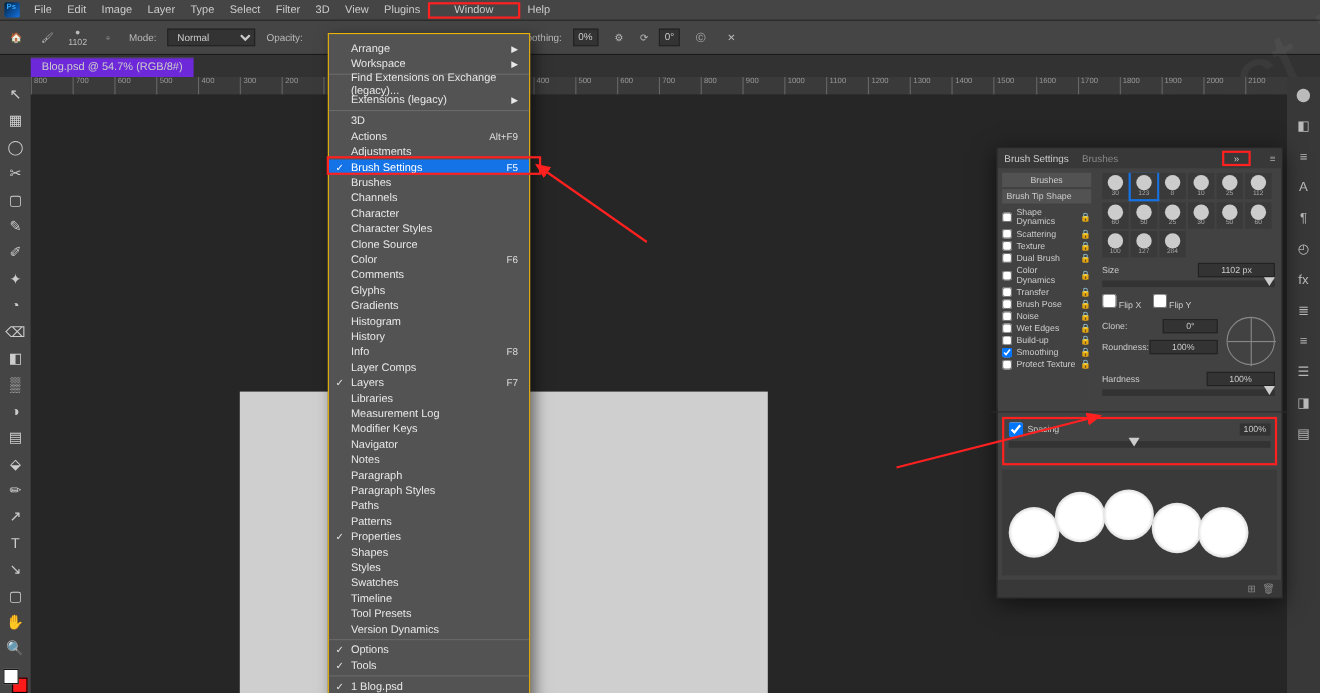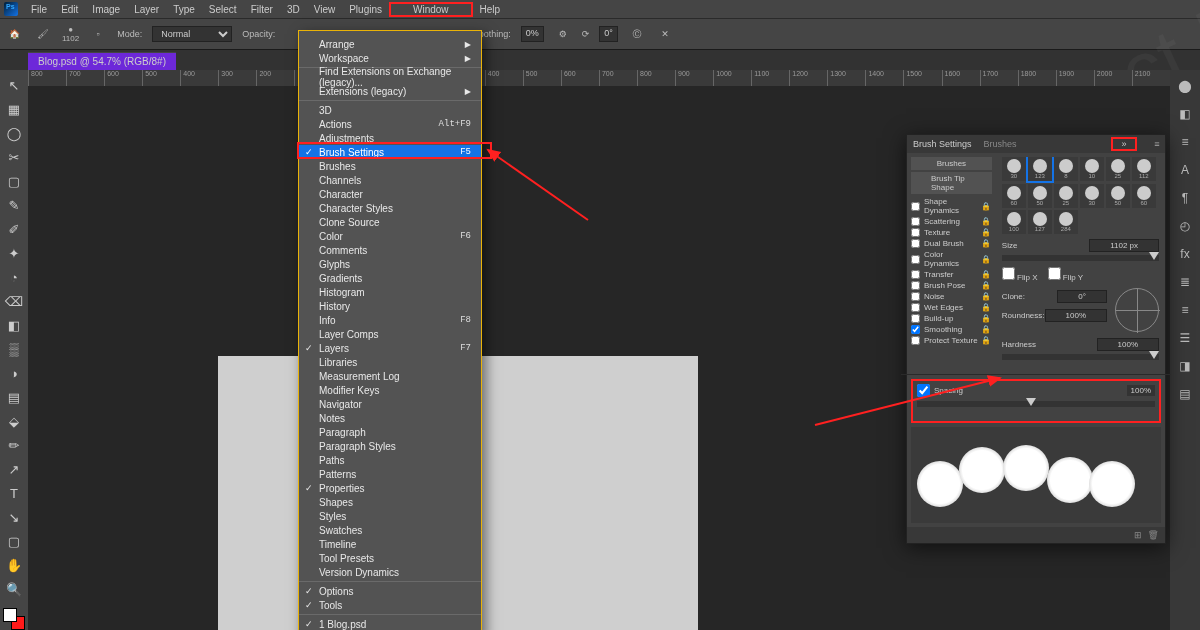--- a/index.html
+++ b/index.html
@@ -34,38 +34,38 @@
   
   .canvaswrap{position:absolute;left:28px;right:30px;top:86px;bottom:0;background:#262626;}
   .artboard{position:absolute;left:190px;top:270px;width:480px;height:340px;background:#cfcfcf;}
   
   .dropdown{position:absolute;top:30px;left:298px;width:184px;background:#535353;border:1px solid #eab308;box-shadow:4px 4px 12px rgba(0,0,0,0.5);padding:4px 0;font-size:10px;color:#e8e8e8;z-index:100;}
   .dropdown .grp{border-bottom:1px solid #6a6a6a;padding:2px 0;}
   .dropdown .grp:last-child{border-bottom:none;}
   .dropdown .di{display:flex;align-items:center;padding:1px 10px 1px 20px;position:relative;height:14px;cursor:default;}
   .dropdown .di .chk{position:absolute;left:6px;font-size:9px;}
   .dropdown .di .arr{margin-left:auto;font-size:8px;}
-  .dropdown .di .key{margin-left:auto;font-size:9px;color:#ddd;font-family:Liberation Mono, monospace;}
+  .dropdown .di .key{margin-left:auto;font-size:9px;color:#ddd;}
   .dropdown .di.hl{background:#1473e6;color:#fff;}
   .dropdown .di.hl .key{color:#fff;}
   .redbox{border:2px solid #ff2020;}
   .hlwrap{position:absolute;left:297px;top:142px;width:195px;height:17px;border:2px solid #ff2020;z-index:101;pointer-events:none;}
   
   svg.anno{position:absolute;pointer-events:none;z-index:150;}
   
   .panel{position:absolute;right:34px;top:134px;width:260px;background:#424242;border:1px solid #222;box-shadow:0 4px 20px rgba(0,0,0,0.6);font-size:9px;color:#ccc;}
   .panel .tabs{display:flex;height:18px;align-items:center;background:#383838;padding-left:6px;gap:12px;}
   .panel .tabs .t{color:#ccc;font-size:9px;}
   .panel .tabs .t.dim{color:#888;}
   .panel .tabs .collapse{margin-left:auto;width:26px;height:14px;display:flex;align-items:center;justify-content:center;}
   .panel .tabs .menu{width:16px;text-align:center;color:#aaa;}
   .panel .body{display:flex;}
   .panel .col1{width:94px;background:#424242;padding:2px 0;}
   .panel .brusheshdr{background:#525252;text-align:center;padding:2px 0;margin:2px 4px;font-size:8px;}
-  .panel .tipshape{background:#525252;padding:2px 20px;margin:2px 4px;font-size:8px;}
+  .panel .tipshape{background:#525252;padding:2px 4px;margin:2px 4px;font-size:8px;}
   .panel .optrow{display:flex;align-items:center;padding:1px 4px;gap:4px;font-size:8px;}
   .panel .optrow input[type=checkbox]{width:9px;height:9px;}
   .panel .optrow .lk{margin-left:auto;color:#888;font-size:8px;}
   .panel .col2{flex:1;padding:4px 6px;}
   .panel .brushgrid{display:flex;flex-wrap:wrap;gap:2px;height:78px;overflow:hidden;}
   .panel .brushcell{width:24px;height:24px;display:flex;flex-direction:column;align-items:center;justify-content:center;background:#3a3a3a;font-size:6px;color:#aaa;}
   .panel .brushcell.sel{outline:2px solid #1473e6;}
   .panel .brushcell .shape{width:14px;height:14px;background:#ccc;border-radius:50%;}
   .panel .sliderrow{display:flex;align-items:center;justify-content:space-between;margin-top:4px;font-size:8px;}
   .panel .sliderrow .val{background:#333;padding:1px 20px;border:1px solid #222;}

